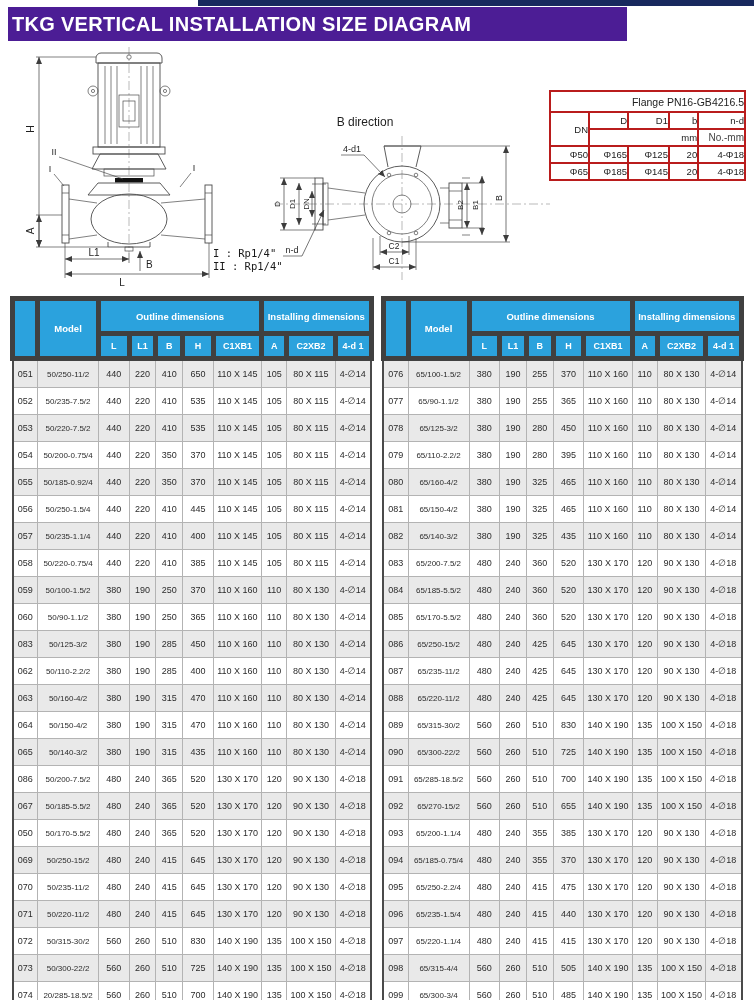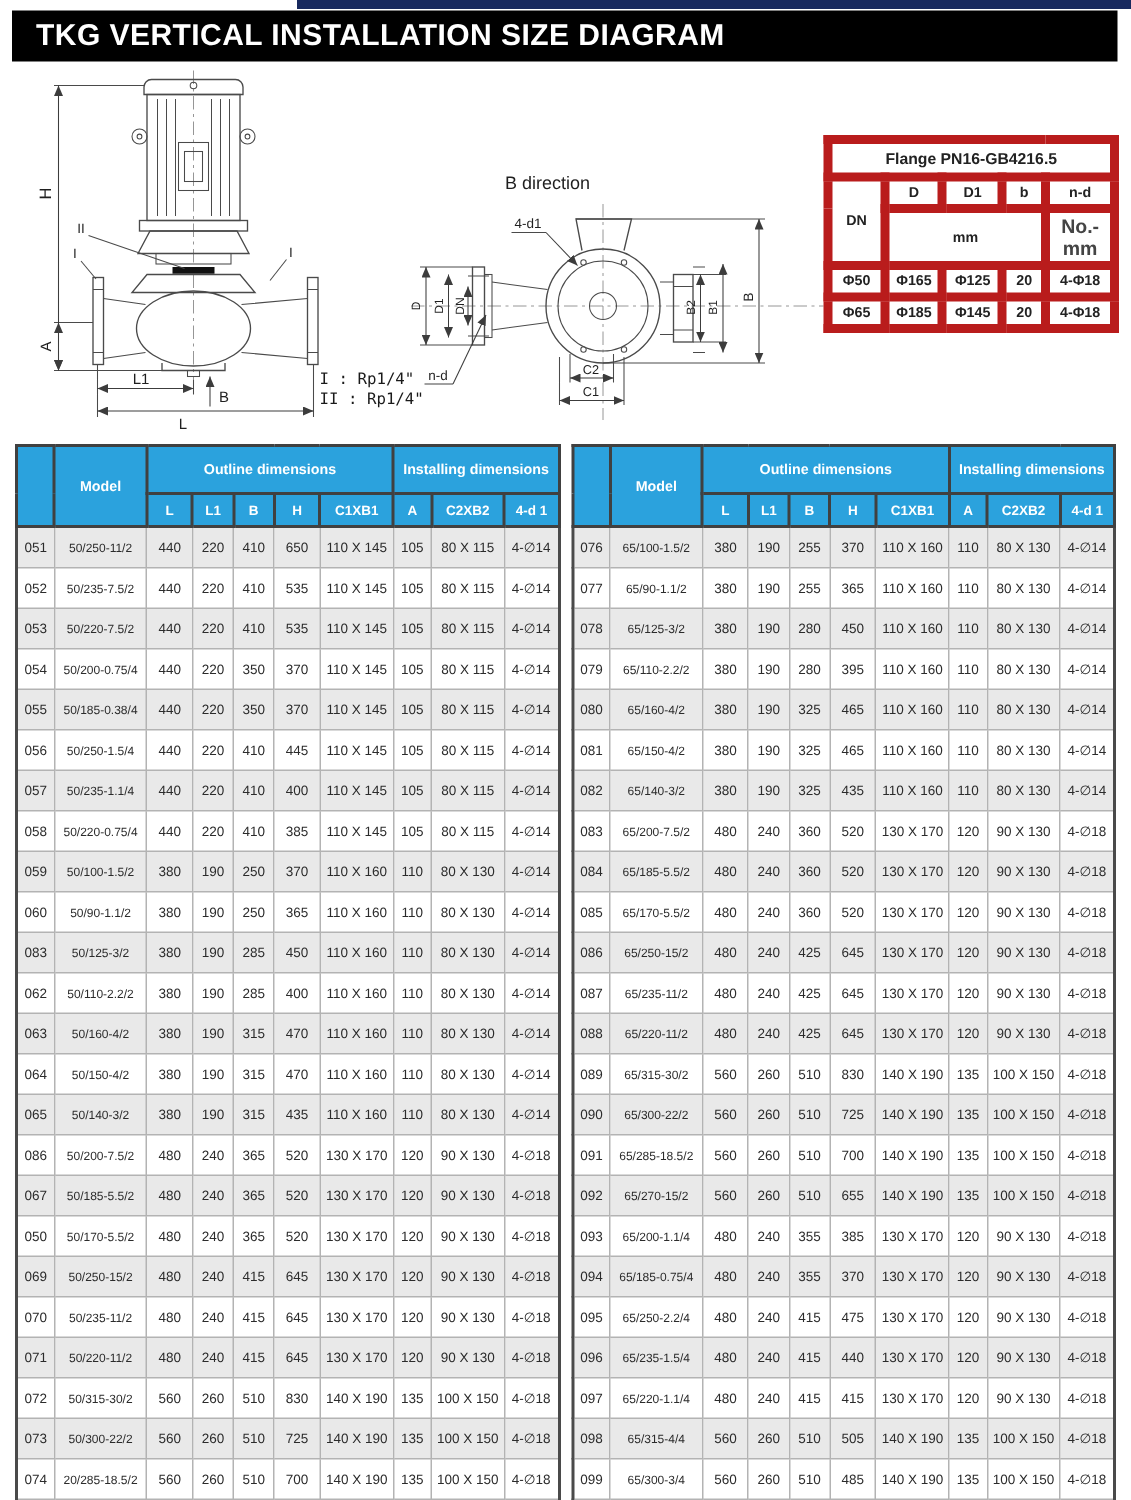--- a/index.html
+++ b/index.html
@@ -1,36 +1,36 @@
 <!DOCTYPE html>
 <html><head>
 <meta charset="utf-8">
 <style>
   html,body{margin:0;padding:0;background:#fff;}
   .page{position:relative;width:754px;height:1000px;background:#fff;overflow:hidden;
         font-family:"Liberation Sans","DejaVu Sans",sans-serif;}
   .top-strip{position:absolute;left:198px;top:0;width:556px;height:6px;background:#18295e;}
-  .title-bar{position:absolute;left:8px;top:7px;width:737px;height:34px;background:#000000;
-             color:#fff;font-size:20px;font-weight:bold;line-height:34px;padding-left:16px;
+  .title-bar{position:absolute;left:8px;top:7px;width:619px;height:34px;background:#4c1d95;
+             color:#fff;font-size:20px;font-weight:bold;line-height:34px;padding-left:4px;
              box-sizing:border-box;letter-spacing:.3px;}
   .svg-front{position:absolute;left:12px;top:45px;}
   .svg-bdir{position:absolute;left:252px;top:88px;}
   .notes{position:absolute;left:213px;top:247px;font-size:10.5px;color:#1a1a1a;line-height:13px;
          font-family:"DejaVu Sans Mono","Liberation Mono",monospace;}
   
   table.flange{position:absolute;left:549px;top:90px;width:197px;border-collapse:collapse;
                table-layout:fixed;font-size:9.5px;color:#222;background:#fff;}
-  .flange th,.flange td{border:6px solid #b91c1c;text-align:center;padding:1px 0;height:13px;font-weight:bold;}
+  .flange th,.flange td{border:2px solid #b91c1c;text-align:right;padding:1px 0;height:13px;font-weight:normal;}
   .flange .t{font-size:10.5px;height:17px;}
-  .flange .sm{font-size:13px;color:#444;}
+  .flange .sm{font-size:10px;color:#444;}
   
   .size-wrap{position:absolute;left:10px;top:296px;width:734px;display:flex;gap:7px;}
   table.size{flex:1;border-collapse:collapse;table-layout:fixed;font-size:9px;color:#2b2b2b;
              border:2px solid #4a4a4a;background:#fff;}
-  .size thead th{background:#2ba2dd;color:#fff;border:2px solid #404040;font-weight:bold;padding:0;}
+  .size thead th{background:#2ba2dd;color:#fff;border:5px solid #404040;font-weight:bold;padding:0;}
   .size thead tr:first-child th{height:30px;font-size:9.5px;}
   .size thead tr:last-child th{height:20px;font-size:9px;}
   .size tbody td{border:1px solid #b3b3b3;text-align:center;height:26px;padding:0;
                  white-space:nowrap;overflow:hidden;}
   .size tbody td:nth-child(2){font-size:8px;text-align:center;}
   .size tbody tr:nth-child(odd){background:#e9e9e9;}
   
   .dw{stroke:#4a4a4a;fill:none;stroke-width:.9;}
   .thin{stroke:#4a4a4a;fill:none;stroke-width:.7;}
   .cl{stroke:#8a8a8a;fill:none;stroke-width:.6;stroke-dasharray:9 3 2 3;}
@@ -304,21 +304,21 @@
             <td>220</td>
             <td>350</td>
             <td>370</td>
             <td>110 X 145</td>
             <td>105</td>
             <td>80 X 115</td>
             <td>4-∅14</td>
           </tr>
           <tr>
             <td>055</td>
-            <td>50/185-0.38/4</td>
+            <td>50/185-0.92/4</td>
             <td>440</td>
             <td>220</td>
             <td>350</td>
             <td>370</td>
             <td>110 X 145</td>
             <td>105</td>
             <td>80 X 115</td>
             <td>4-∅14</td>
           </tr>
           <tr>

